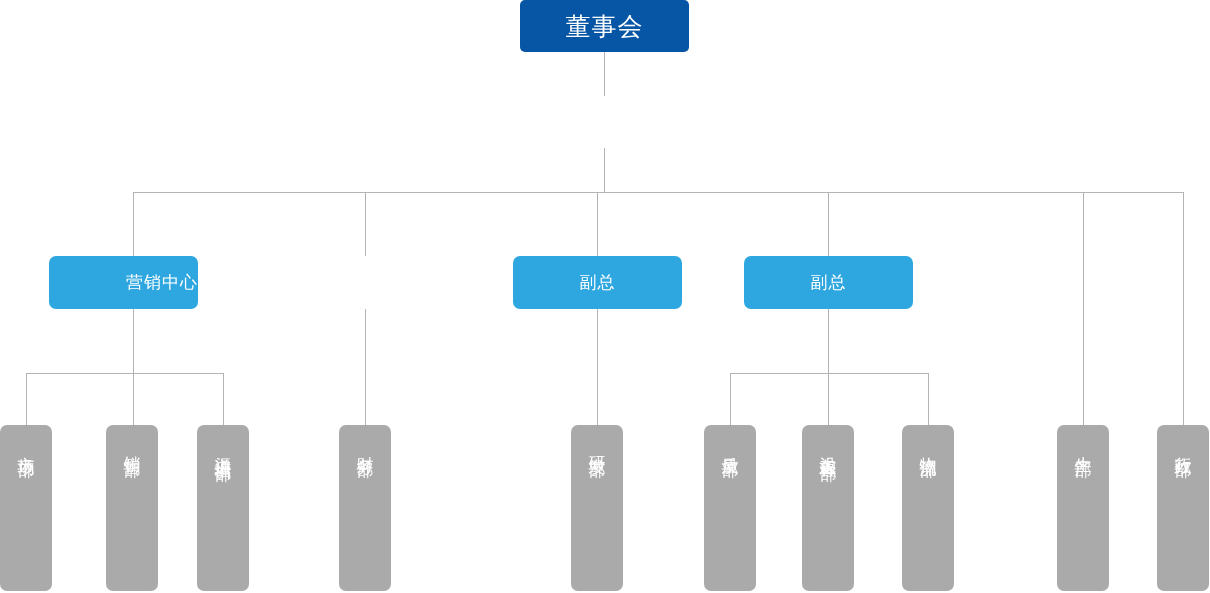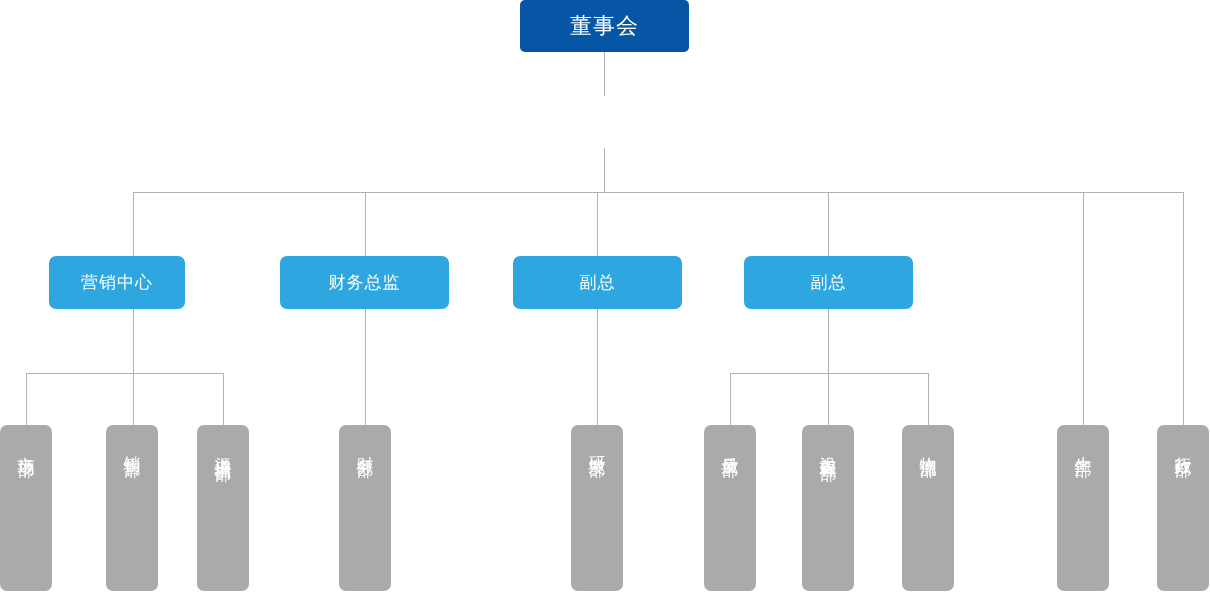--- a/index.html
+++ b/index.html
@@ -35,21 +35,21 @@
     align-items: center;
     justify-content: center;
     border-radius: 6px;
     color: #ffffff;
     letter-spacing: 1px;
     text-align: center;
     user-select: none;
   }
   .node.level-0 {
     background: #0755a5;
-    font-size: 22px;
+    font-size: 25px;
     border-radius: 5px;
   }
   .node.level-1 {
     background: #2ea7e0;
     font-size: 17px;
     border-radius: 7px;
   }
   .node.level-2 {
     background: #aaaaaa;
     font-size: 17px;
@@ -97,27 +97,24 @@
   <div class="line h" style="left:730px; top:373px; width:198px;"></div>
   <div class="line v" style="left:730px; top:373px; height:52px;"></div>
   <div class="line v" style="left:828px; top:373px; height:52px;"></div>
   <div class="line v" style="left:928px; top:373px; height:52px;"></div>
 
   <div class="node level-0" style="left:520px; top:0px; width:169px; height:52px;">
     <span>董事会</span>
   </div>
 
 
-  <div class="node level-1" style="left:49px; top:256px; width:136px; height:53px;">
+  <div class="node level-1" style="left:49px; top:256px; width:149px; height:53px;justify-content:flex-end;">
     <span>营销中心</span>
   </div>
 
-  <div class="node level-1" style="left:280px; top:256px; width:169px; height:53px;">
-    <span>财务总监</span>
-  </div>
 
   <div class="node level-1" style="left:513px; top:256px; width:169px; height:53px;">
     <span>副总</span>
   </div>
 
   <div class="node level-1" style="left:744px; top:256px; width:169px; height:53px;">
     <span>副总</span>
   </div>
 
   <div class="node level-2" style="left:0px; top:425px; width:52px; height:166px;">

